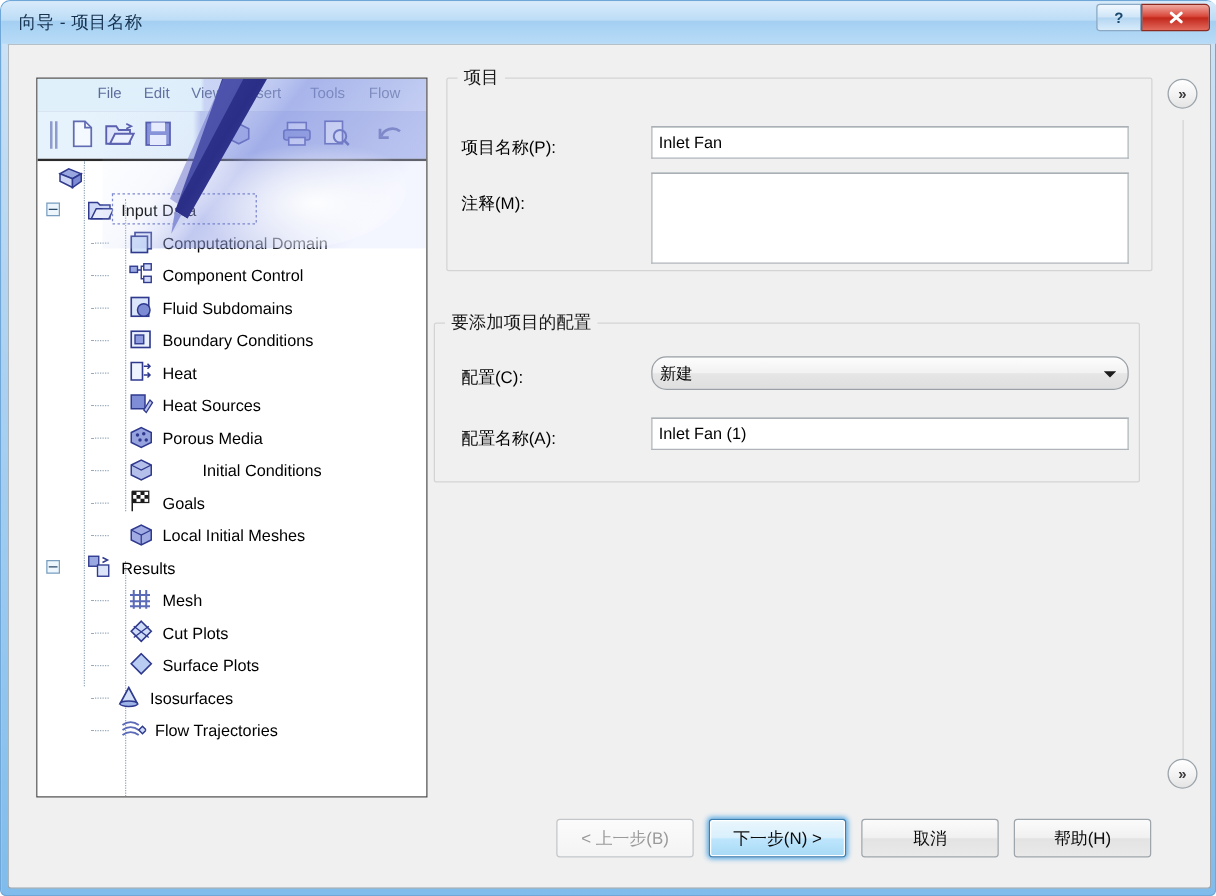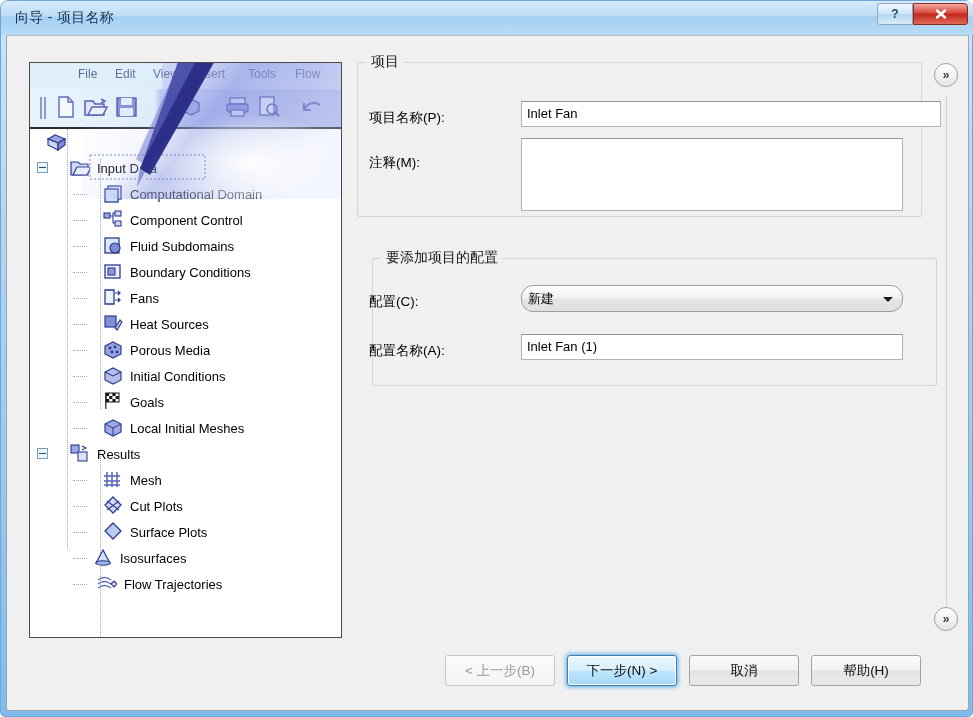--- a/index.html
+++ b/index.html
@@ -323,42 +323,42 @@
                 <rect x="5" y="6" width="7" height="7" fill="#8d9ade" stroke="#2f3a8f" stroke-width="1.1"></rect>
               </svg>
               <span class="tlabel">Boundary Conditions</span>
             </div>
             <div class="trow" style="padding-left: 73px;">
               <span class="dothz" style="left: 43px; top: 13px; width: 14px;"></span>
               <svg width="20" height="20" viewBox="0 0 20 20" style="flex: 0 0 auto; margin-right: 7px;">
                 <path d="M2 2h9v14H2z" fill="#eef3fe" stroke="#2f3a8f" stroke-width="1.3"></path>
                 <path d="M12 5h5M15 3l2 2-2 2M12 12h5M15 10l2 2-2 2" fill="none" stroke="#2f3a8f" stroke-width="1.2"></path>
               </svg>
-              <span class="tlabel">Fans</span>
+              <span class="tlabel">Heat</span>
             </div>
             <div class="trow" style="padding-left: 73px;">
               <span class="dothz" style="left: 43px; top: 13px; width: 14px;"></span>
               <svg width="20" height="20" viewBox="0 0 20 20" style="flex: 0 0 auto; margin-right: 7px;">
                 <rect x="2" y="2" width="11" height="11" fill="#7f8cd6" stroke="#2f3a8f" stroke-width="1.2"></rect>
                 <path d="M12 14l5-8 2 2-5 8z" fill="#b9c3ee" stroke="#2f3a8f" stroke-width="1.1"></path>
               </svg>
               <span class="tlabel">Heat Sources</span>
             </div>
             <div class="trow" style="padding-left: 73px;">
               <span class="dothz" style="left: 43px; top: 13px; width: 14px;"></span>
               <svg width="20" height="20" viewBox="0 0 20 20" style="flex: 0 0 auto; margin-right: 7px;">
                 <path d="M2 6l8-4 8 4v8l-8 4-8-4z" fill="#97a3de" stroke="#2f3a8f" stroke-width="1.2"></path>
                 <circle cx="7" cy="8" r="1.4" fill="#2f3a8f"></circle>
                 <circle cx="12" cy="7" r="1.4" fill="#2f3a8f"></circle>
                 <circle cx="9" cy="12" r="1.4" fill="#2f3a8f"></circle>
                 <circle cx="14" cy="12" r="1.4" fill="#2f3a8f"></circle>
               </svg>
               <span class="tlabel">Porous Media</span>
             </div>
-            <div class="trow" style="padding-left: 73px;">
+            <div class="trow" style="padding-left: 73px; gap: 32px;">
               <span class="dothz" style="left: 43px; top: 13px; width: 14px;"></span>
               <svg width="20" height="20" viewBox="0 0 20 20" style="flex: 0 0 auto; margin-right: 7px;">
                 <path d="M2 6l8-4 8 4v8l-8 4-8-4z" fill="#b4bfea" stroke="#2f3a8f" stroke-width="1.2"></path>
                 <path d="M2 6l8 4 8-4" fill="none" stroke="#2f3a8f" stroke-width="1.1"></path>
               </svg>
               <span class="tlabel">Initial Conditions</span>
             </div>
             <div class="trow" style="padding-left: 73px;">
               <span class="dothz" style="left: 43px; top: 13px; width: 14px;"></span>
               <svg width="20" height="20" viewBox="0 0 20 20" style="flex: 0 0 auto; margin-right: 7px;">
@@ -472,26 +472,26 @@
           <path d="M110 106 L115 109 L107 124 Z" fill="#8b93d8"></path>
           <path d="M153 -10 L168 -6 L112 100 L106 96 Z" fill="#6b72c9" opacity="0.5"></path>
         </svg>
       </div>
     </div>
 
     <div class="groupbox" style="left:350px;top:26px;width:565px;height:155px">
       <span class="gb-title">项目</span>
     </div>
     <div class="fld-label" style="left:362px;top:73px">项目名称(P):</div>
-    <div class="textbox" style="left:514px;top:65px;width:420px;height:26px">Inlet Fan</div>
+    <div class="textbox" style="left:514px;top:65px;width:382px;height:26px">Inlet Fan</div>
 
     <div class="fld-label" style="left:362px;top:118px">注释(M):</div>
     <div class="textbox" style="left:514px;top:102px;width:382px;height:73px"></div>
 
-    <div class="groupbox" style="left:365px;top:222px;width:565px;height:128px">
+    <div class="groupbox" style="left:340px;top:222px;width:565px;height:128px">
       <span class="gb-title">要添加项目的配置</span>
     </div>
     <div class="fld-label" style="left:362px;top:257px">配置(C):</div>
     <div class="combobox" style="left:514px;top:249px;width:382px;height:27px">
       <span>新建</span>
       <span class="combo-arrow"></span>
     </div>
 
     <div class="fld-label" style="left:362px;top:306px">配置名称(A):</div>
     <div class="textbox" style="left:514px;top:298px;width:382px;height:26px">Inlet Fan (1)</div>

